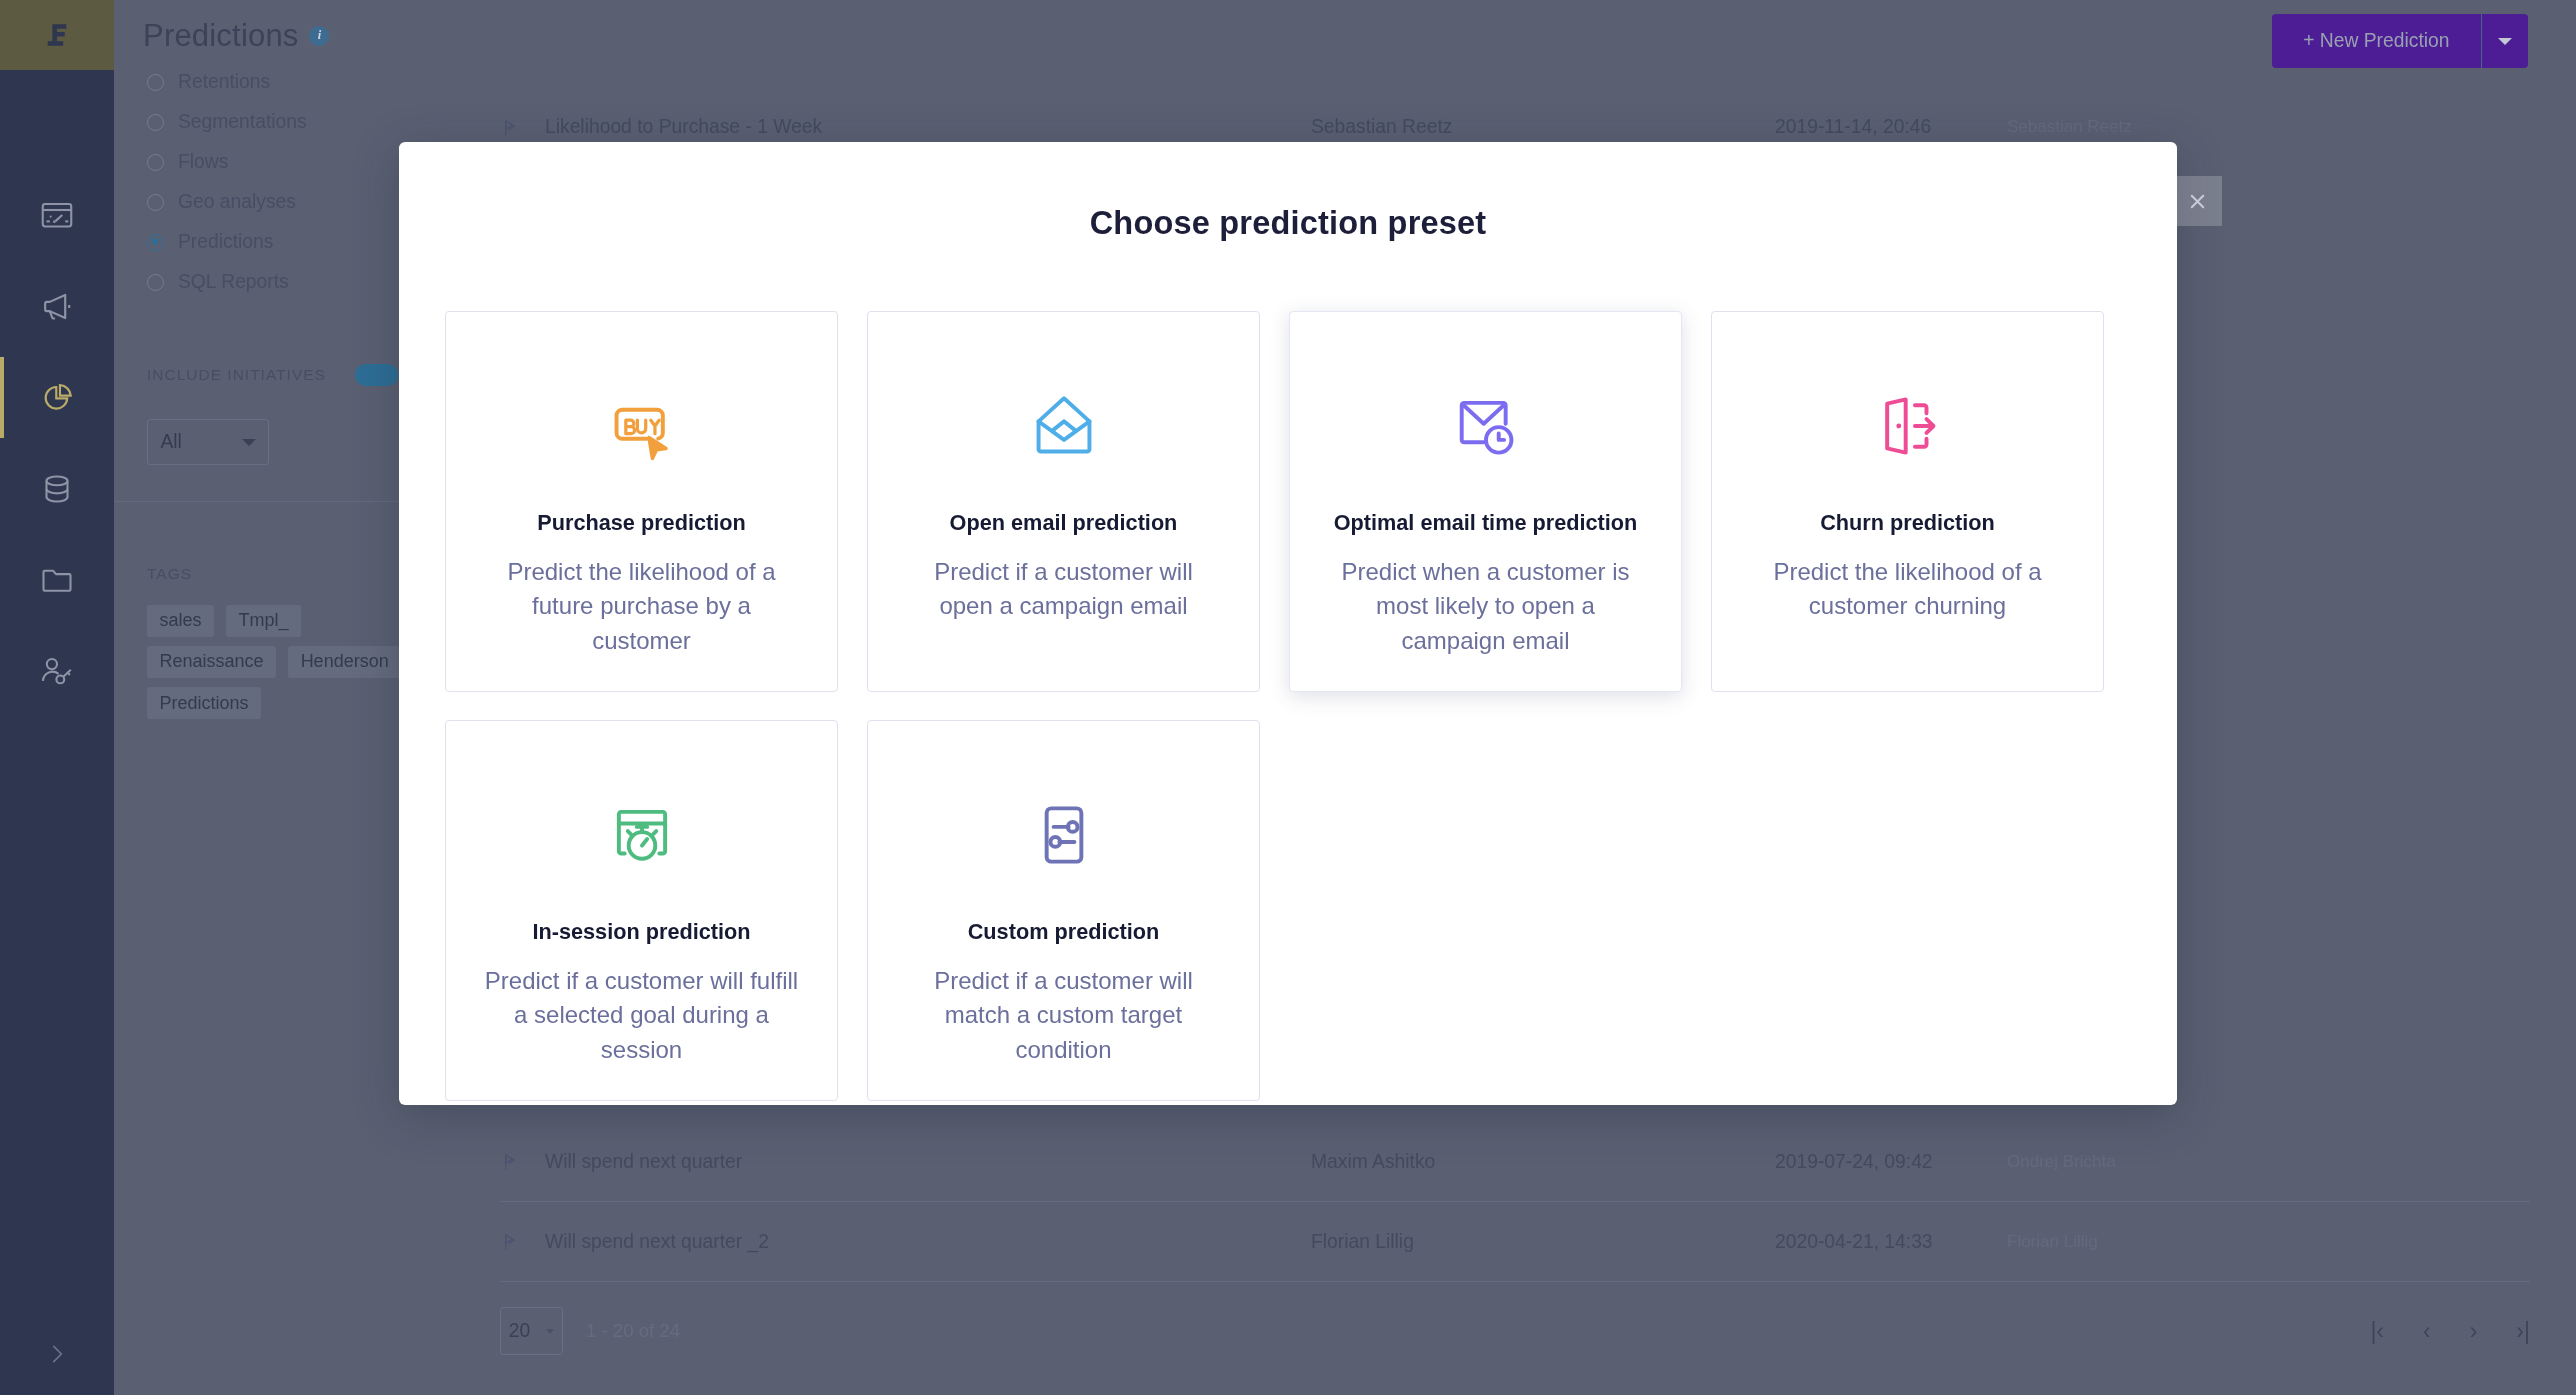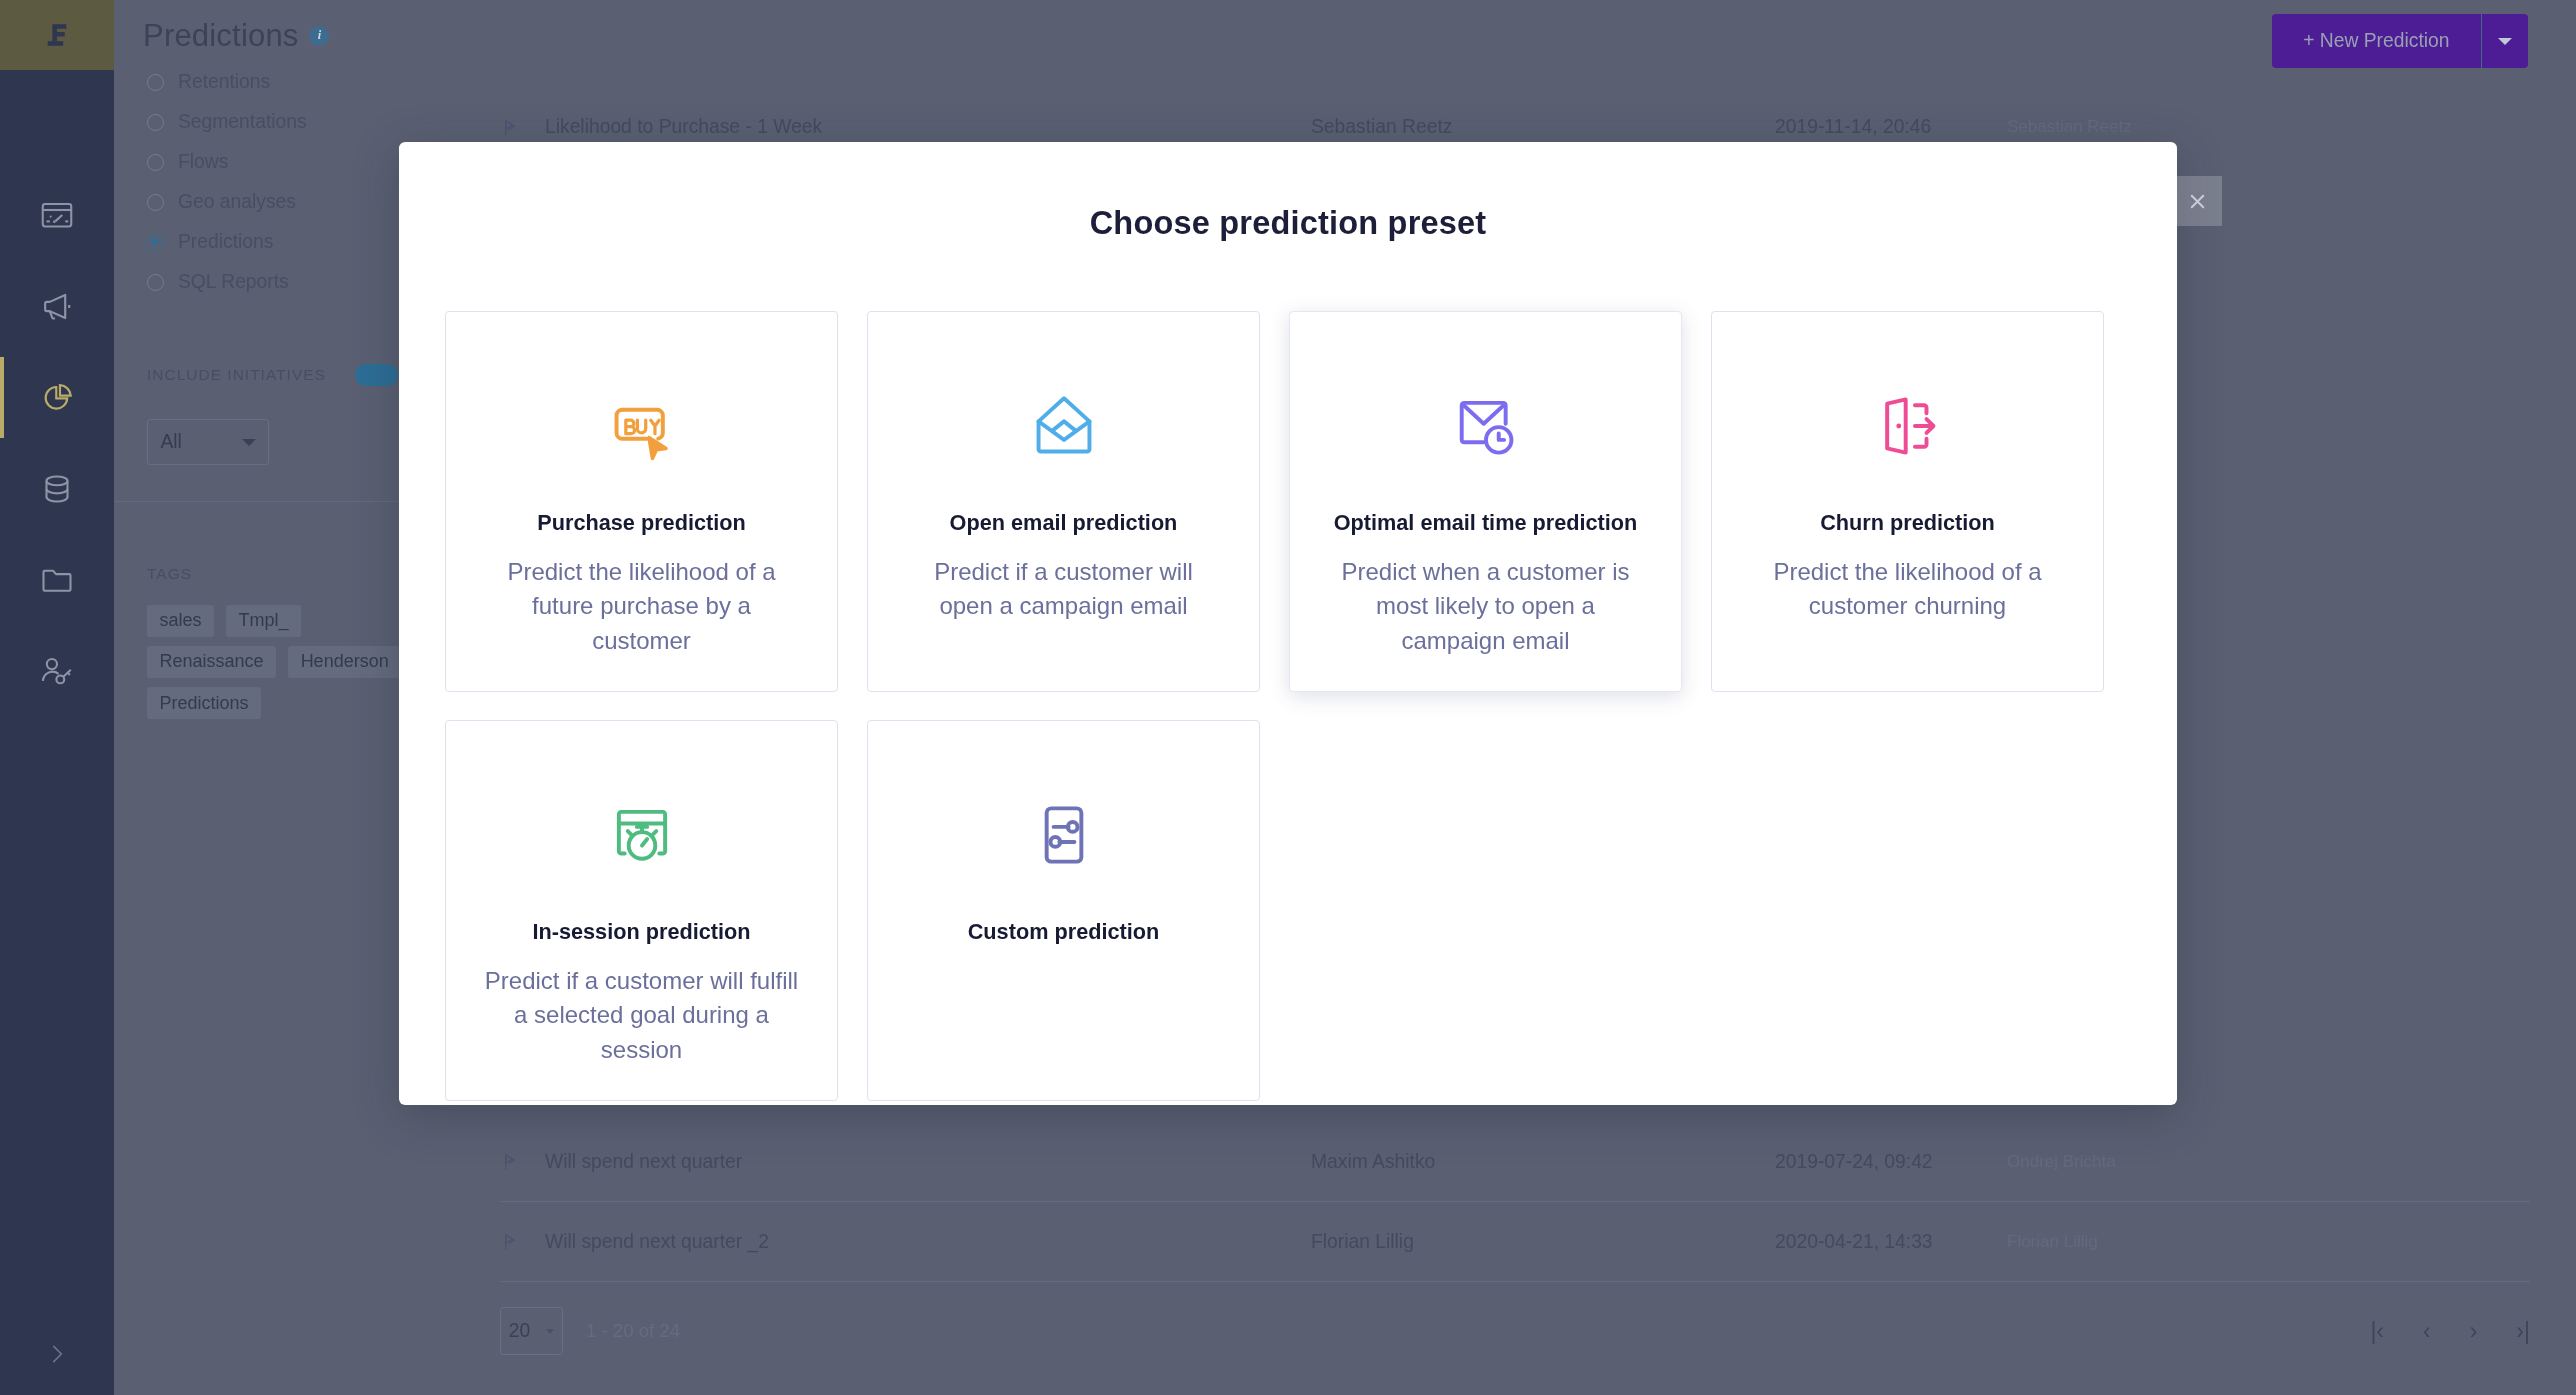--- a/index.html
+++ b/index.html
@@ -480,19 +480,20 @@
         <div class="card-icon">
           <svg width="74" height="74" viewBox="0 0 64 64" fill="none" stroke="#6E73B5" stroke-width="3.4" stroke-linecap="round" stroke-linejoin="round">
             <rect x="17" y="9" width="30" height="46" rx="4"></rect>
             <line x1="23" y1="25" x2="36" y2="25"></line>
             <circle cx="39.5" cy="25" r="4.2"></circle>
             <line x1="41" y1="38" x2="28" y2="38"></line>
             <circle cx="24.5" cy="38" r="4.2"></circle>
           </svg>
         </div>
         <div class="card-title">Custom prediction</div>
+        <div class="card-desc">Predict if a customer will match a custom target condition</div>
       </div>
 
     </div>
   </div>
 
 </div>
 
 
 </body></html>

